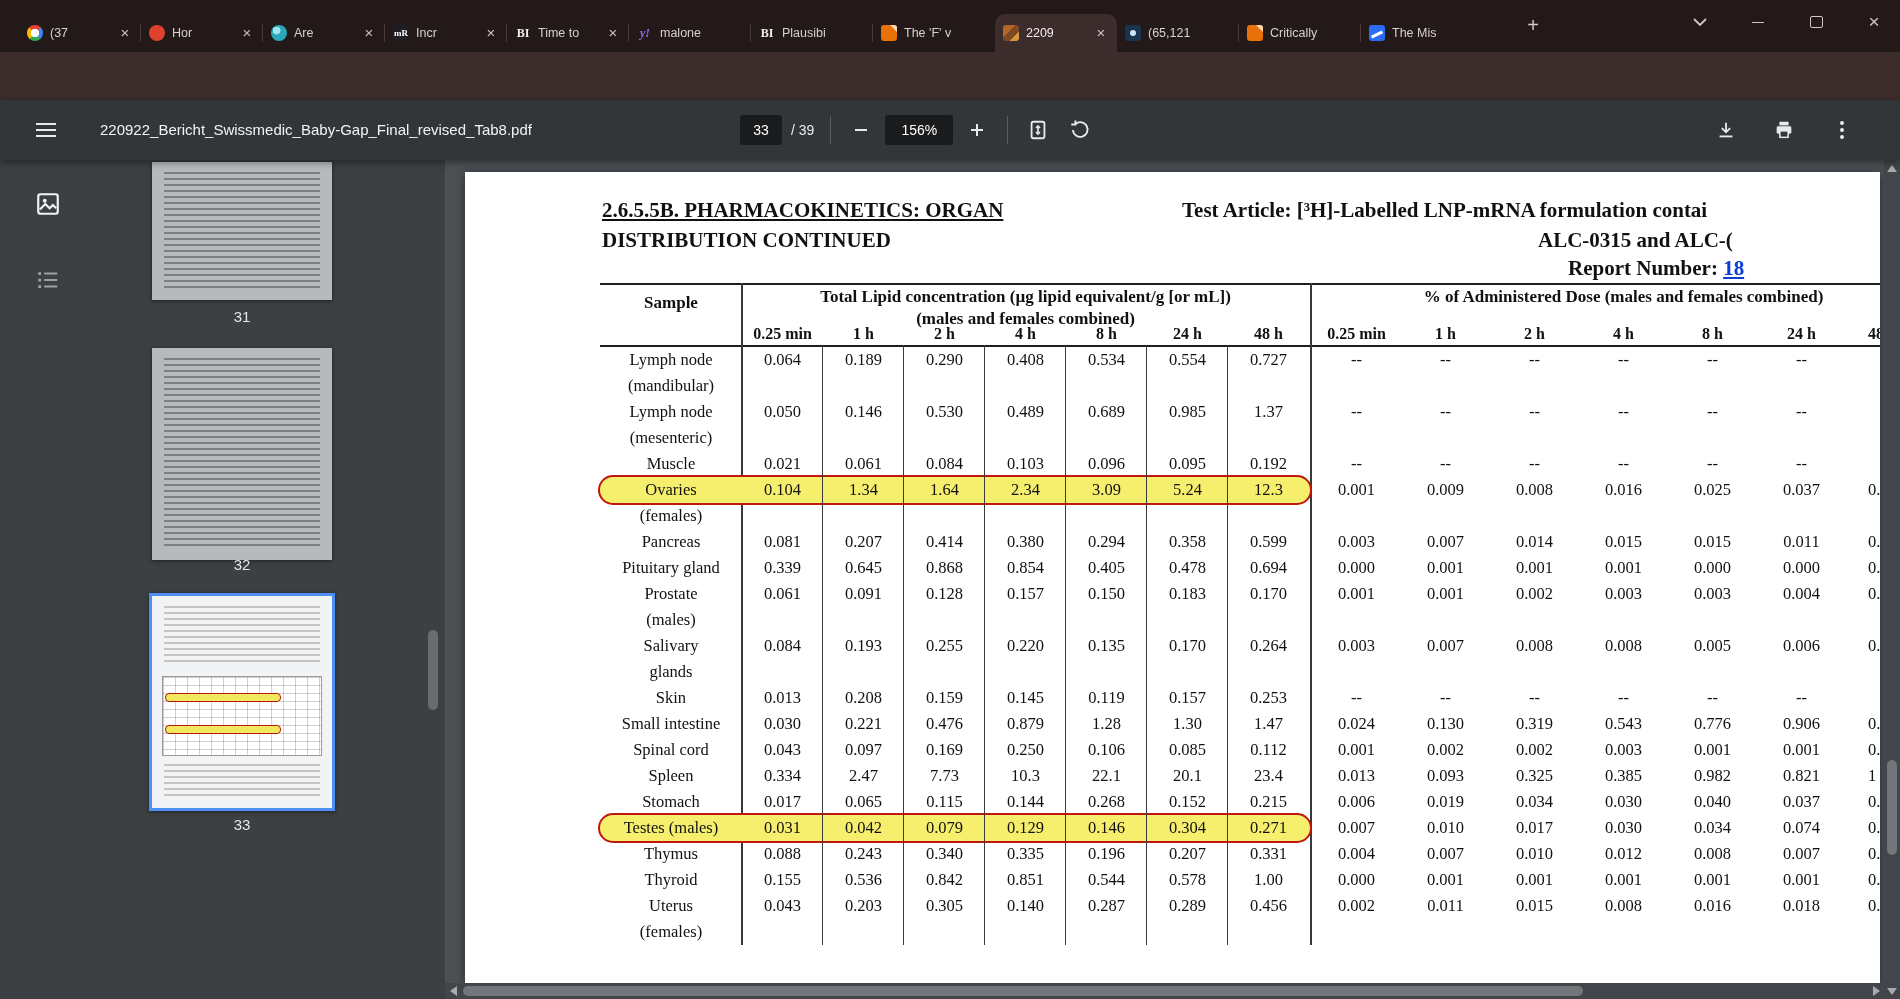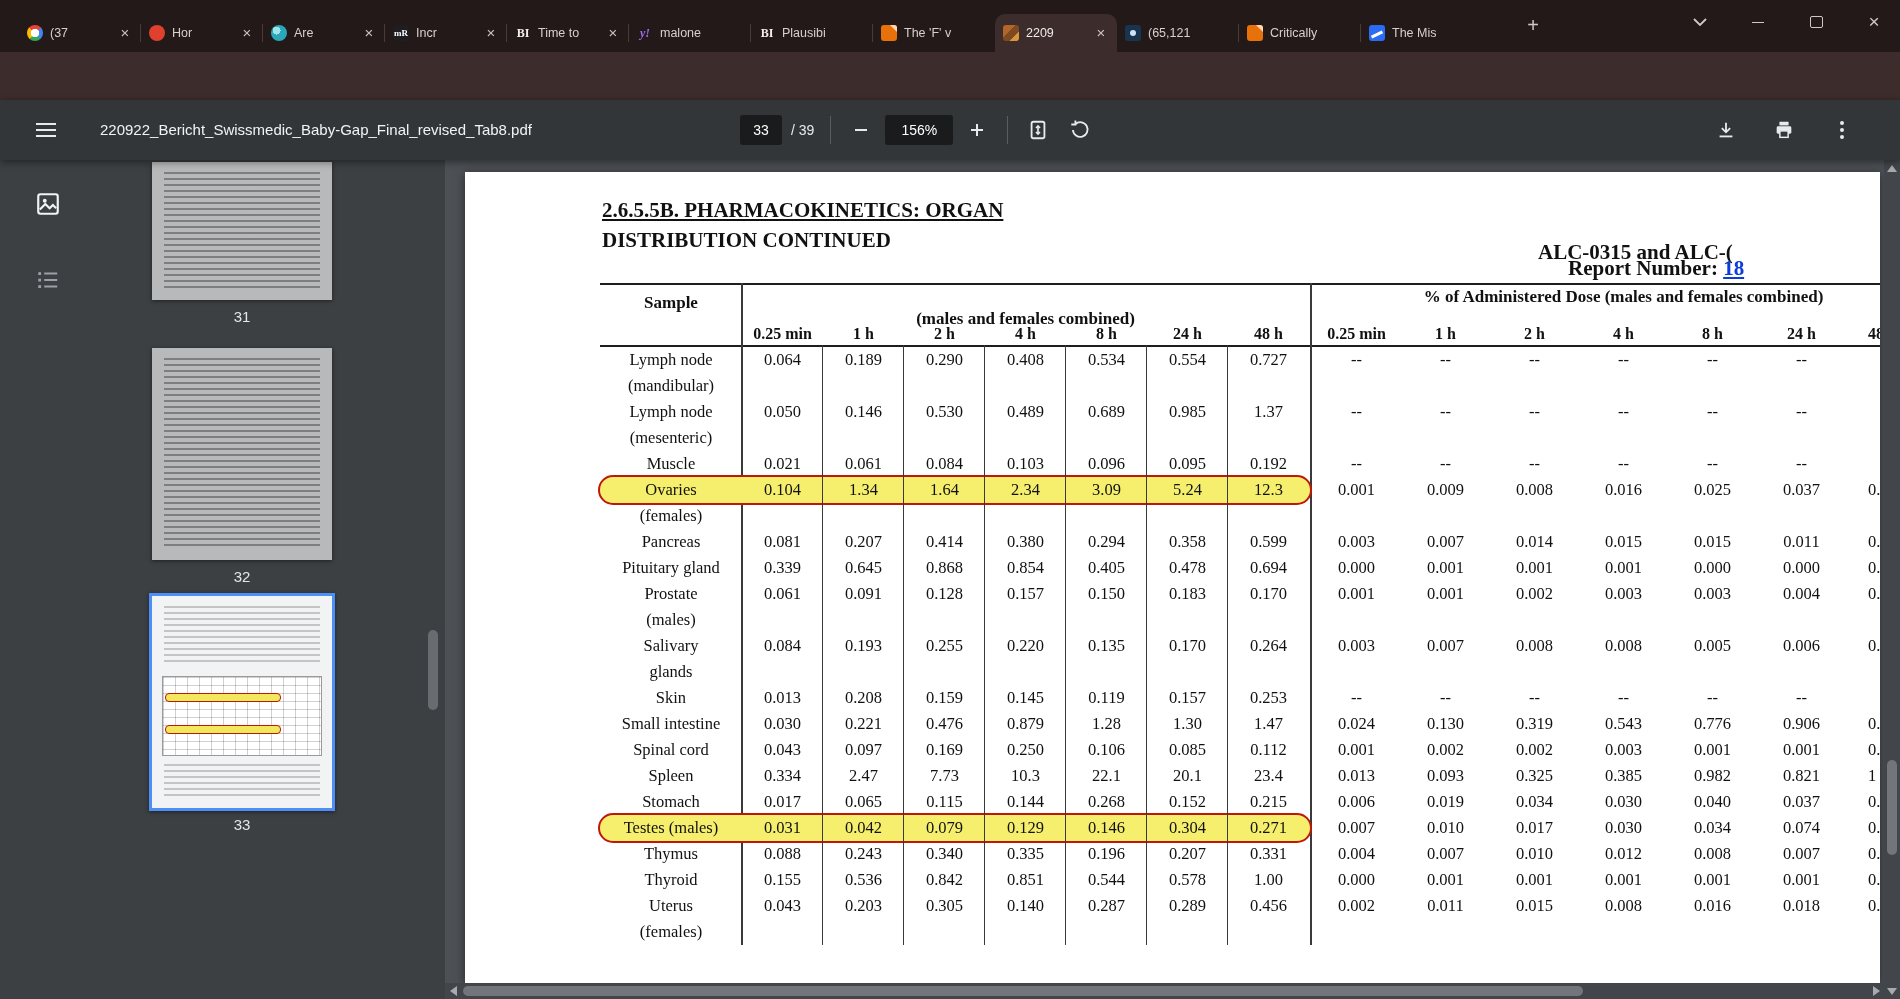--- a/index.html
+++ b/index.html
@@ -333,47 +333,49 @@
           </svg>
       </div>
       <div id="thumbs">
           <div class="thumb" style="top: 2px; height: 138px;">
             <div class="tx"></div>
           </div>
           <div class="thumb-label" style="top: 148px;">31</div>
           <div class="thumb" style="top: 188px; height: 212px;">
             <div class="tx"></div>
           </div>
-          <div class="thumb-label" style="top: 408px;">32</div>
+          <div class="thumb-label" style="top: 396px;">32</div>
           <div class="thumb selected" style="top: 436px; height: 212px;">
             <div class="tx"></div>
             <div class="mini-table">
               <div class="mini-hl" style="top: 16px;"></div>
               <div class="mini-hl" style="top: 48px;"></div>
             </div>
             <div class="mini-text2"></div>
           </div>
           <div class="thumb-label" style="top: 656px;">33</div>
         </div>
       <div class="side-scroll-thumb"></div>
     </div>
 
     <div class="viewer">
       <div class="page">
         <div class="doc-h" style="left:137px;top:26px;text-decoration:underline;">2.6.5.5B.  PHARMACOKINETICS: ORGAN</div>
         <div class="doc-h" style="left:137px;top:56px;">DISTRIBUTION CONTINUED</div>
-        <div class="doc-h" style="left:1073px;top:68px;">ALC-0315 and ALC-(</div>
+        <div class="doc-h" style="left:717px;top:26px;">Test Article: [³H]-Labelled LNP-mRNA formulation contai</div>
+        <div class="doc-h" style="left:1073px;top:56px;">ALC-0315 and ALC-(</div>
         <div class="doc-h" style="left:1103px;top:84px;"><span>Report Number: </span><span class="report-link">18</span></div>
 
         <div class="dtable" id="dtable">
           <div class="hr" style="top:0;height:2px;"></div>
           <div class="hr" style="top:62px;height:2px;"></div>
           <div class="vl" style="left:141px;top:0;height:662px;width:1.5px;"></div>
           <div class="vl" style="left:710px;top:0;height:662px;width:2px;"></div>
           <div class="th" style="left:0;top:10px;width:142px;">Sample</div>
+          <div class="th" style="left:142px;top:4px;width:567px;">Total Lipid concentration (µg lipid equivalent/g [or mL])</div>
           <div class="th" style="left:142px;top:26px;width:567px;">(males and females combined)</div>
           <div class="th" style="left:712px;top:4px;width:623px;">% of Administered Dose (males and females combined)</div>
           <div class="times" id="times-lipid" style="left:142px;">
               <div class="tc lip">0.25 min</div>
               <div class="tc lip">1 h</div>
               <div class="tc lip">2 h</div>
               <div class="tc lip">4 h</div>
               <div class="tc lip">8 h</div>
               <div class="tc lip">24 h</div>
               <div class="tc lip">48 h</div>

